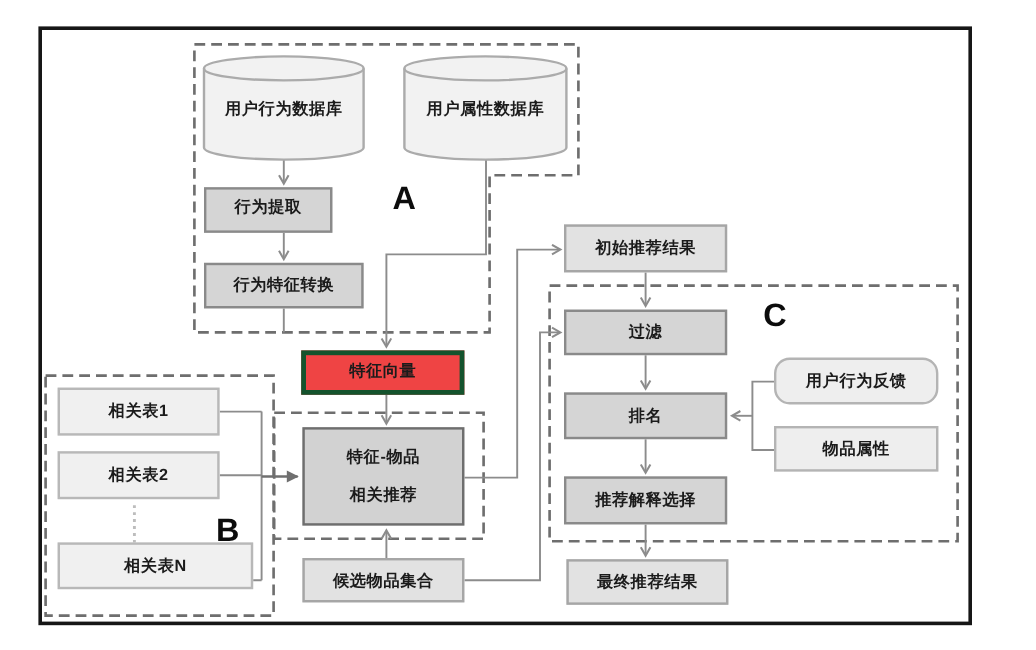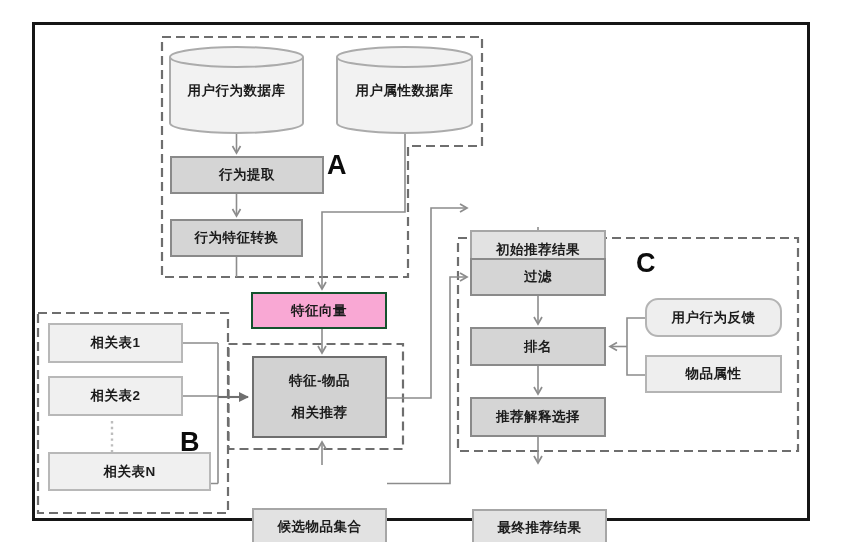--- a/index.html
+++ b/index.html
@@ -7,22 +7,22 @@
          font-family:"Liberation Sans","DejaVu Sans",sans-serif;}
   .frame{position:absolute;left:32px;top:22px;width:778px;height:499px;
          border:3px solid #161616;box-sizing:border-box;background:#ffffff;}
   svg.layer{position:absolute;left:0;top:0;width:863px;height:542px;}
   .node{position:absolute;display:flex;flex-direction:column;align-items:center;justify-content:center;
         box-sizing:border-box;text-align:center;color:#1b1b1b;
         font-size:13.5px;font-weight:600;letter-spacing:0.5px;line-height:1.45;}
   .s-proc    {background:#d5d5d5;border:2px solid #8a8a8a;}
   .s-main    {background:#d2d2d2;border:2.5px solid #6e6e6e;gap:12px;}
   .s-light   {background:#f0f0f0;border:2px solid #b8b8b8;}
-  .s-mid     {background:#e2e2e2;border:2px solid #a6a6a6;margin-top:43px;}
-  .s-feature {background:#f9a8d4;border:2px solid #14532d;}
+  .s-mid     {background:#e2e2e2;border:2px solid #a6a6a6;}
+  .s-feature {background:#ef4444;border:4px solid #14532d;font-family:Liberation Mono, monospace;}
   .s-feedback{background:#eeeeee;border:2px solid #b4b4b4;}
   .dblabel{position:absolute;display:flex;align-items:center;justify-content:center;
            font-size:13.5px;font-weight:600;letter-spacing:0.5px;color:#1b1b1b;}
   .grouplabel{position:absolute;font-weight:bold;font-size:27px;color:#0c0c0c;}
 </style>
 </head>
 <body>
 
 <div class="stage">
   <div class="frame"></div>
@@ -75,21 +75,21 @@
     </g>
   </svg>
 
   <div class="dblabel" style="left:337px;top:78px;width:135px;height:26px;">用户属性数据库</div>
   <div class="dblabel" style="left:170px;top:78px;width:133px;height:26px;">用户行为数据库</div>
 
   <div class="grouplabel" style="left:327px;top:150px;">A</div>
   <div class="grouplabel" style="left:180px;top:427px;">B</div>
   <div class="grouplabel" style="left:636px;top:248px;">C</div>
 
-  <div class="node s-proc" style="left:170px;top:156px;width:154px;height:38px;">行为提取</div>
+  <div class="node s-proc" style="left:170px;top:156px;width:107px;height:38px;font-family:Liberation Mono, monospace;">行为提取</div>
   <div class="node s-proc" style="left:170px;top:219px;width:133px;height:38px;">行为特征转换</div>
   <div class="node s-feature" style="left:251px;top:292px;width:136px;height:37px;">特征向量</div>
 
   <div class="node s-main" style="left:252px;top:356px;width:135px;height:82px;">
     <span>特征-物品</span>
     <span>相关推荐</span>
   </div>
 
   <div class="node s-light" style="left:48px;top:323px;width:135px;height:40px;text-align:right;">相关表1</div>
   <div class="node s-light" style="left:48px;top:376px;width:135px;height:40px;">相关表2</div>

